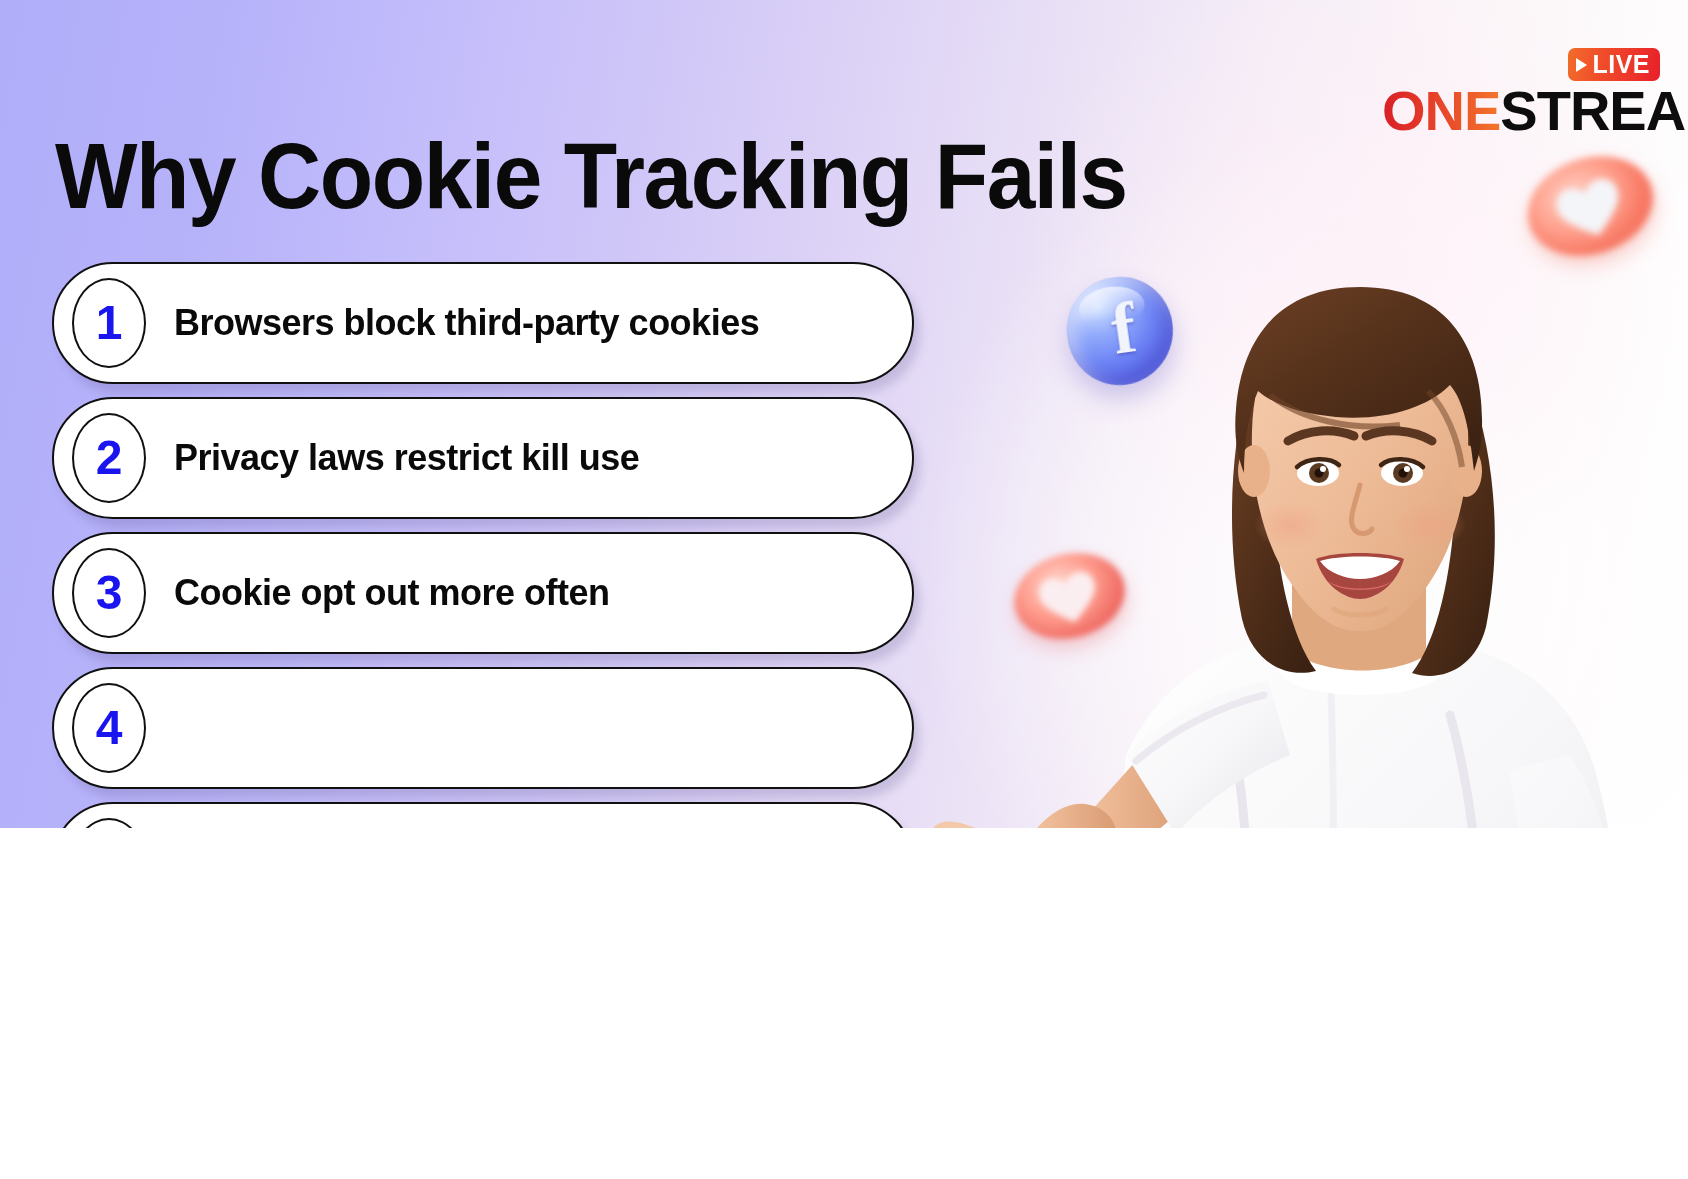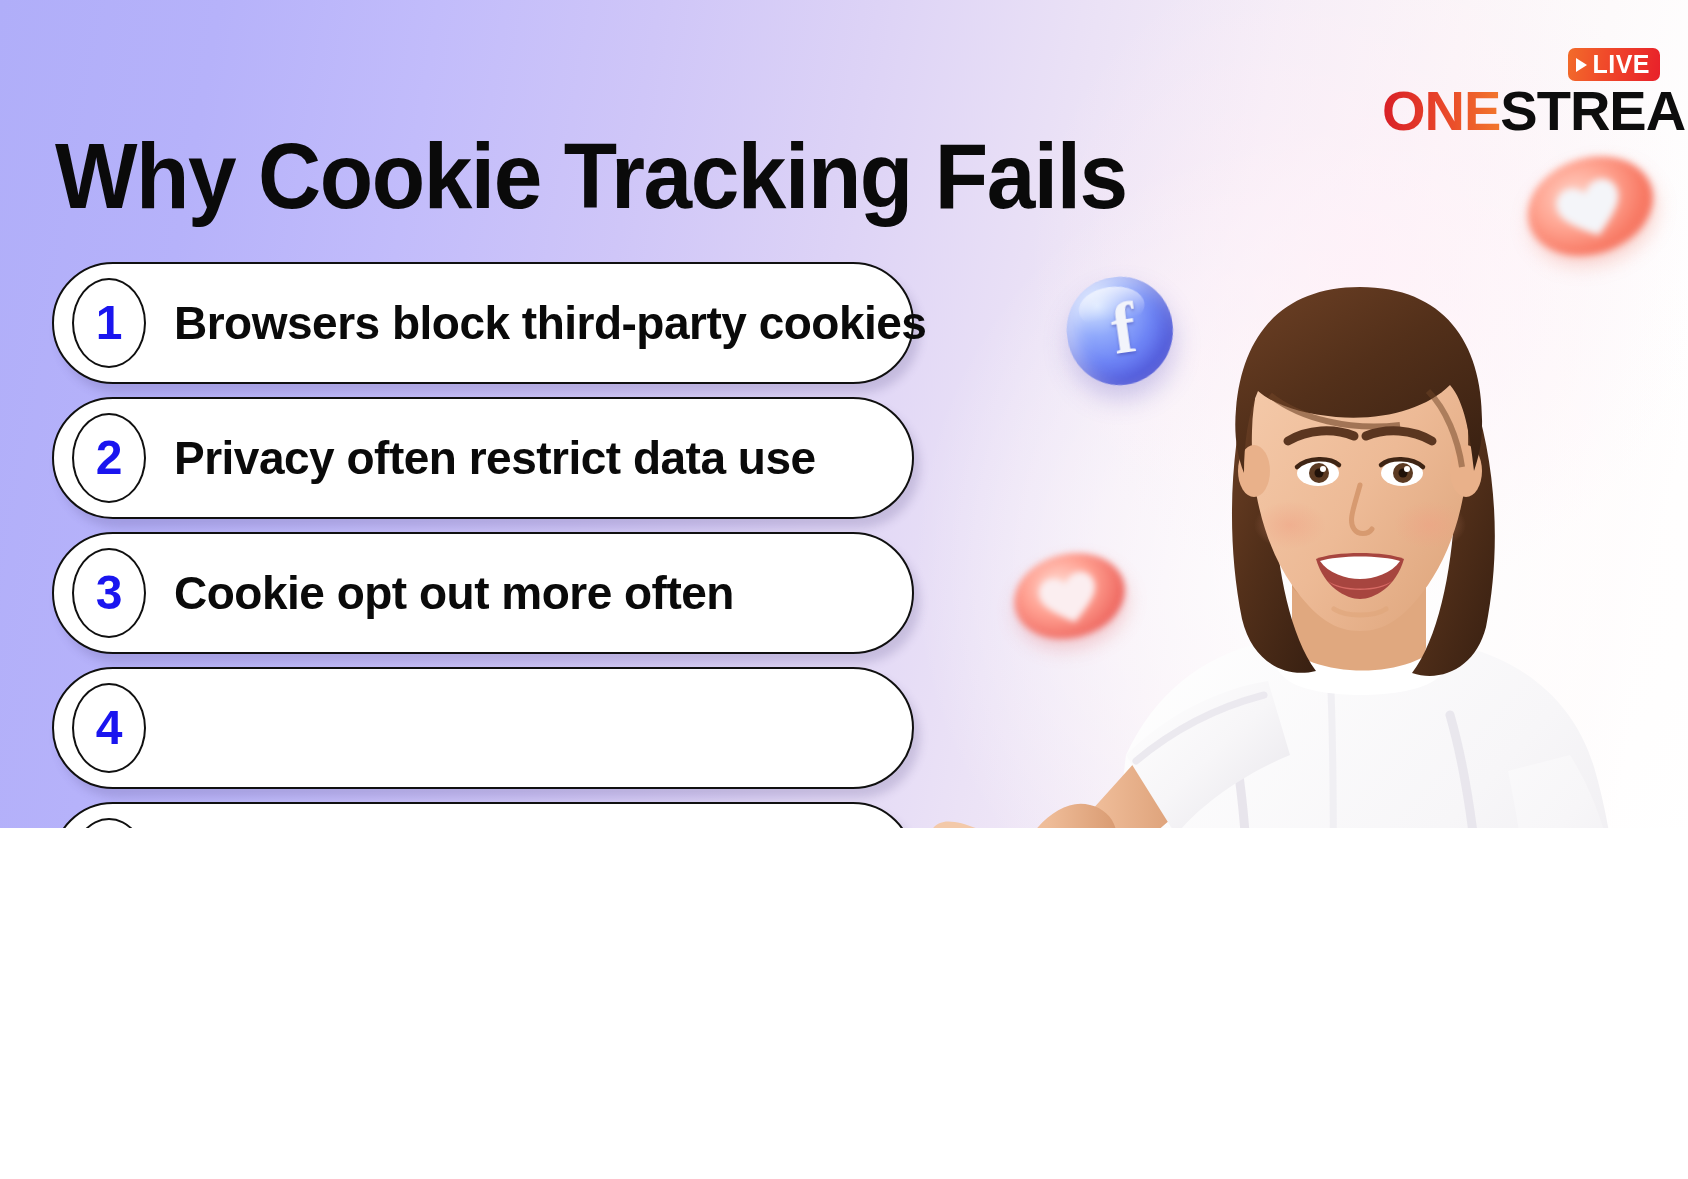--- a/index.html
+++ b/index.html
@@ -117,21 +117,21 @@
     display:flex; align-items:center; justify-content:center;
     background:#ffffff;
   }
   .pill-num span {
     font-size:48px; font-weight:700; color:#1a15ef;
     line-height:1;
     font-family:"Liberation Sans Narrow","Liberation Sans", sans-serif;
   }
   .pill-text {
     margin-left:28px;
-    font-size:46px; font-weight:700; color:#0a0a0a;
+    font-size:36px; font-weight:700; color:#0a0a0a;
     letter-spacing:-0.5px;
     white-space:nowrap;
     font-family:"Liberation Sans Narrow","Liberation Sans", sans-serif;
   }
 
   
   .footer {
     position:absolute; left:55px; top:1094px;
     font-size:33px; font-weight:400; color:#121212;
     letter-spacing:0.8px;
@@ -228,21 +228,21 @@
       <div class="pill-num">
         <span>1</span>
       </div>
       <div class="pill-text">Browsers block third-party cookies</div>
     </div>
 
     <div class="pill">
       <div class="pill-num">
         <span>2</span>
       </div>
-      <div class="pill-text">Privacy often restrict data use</div>
+      <div class="pill-text">Privacy laws restrict kill use</div>
     </div>
 
     <div class="pill">
       <div class="pill-num">
         <span>3</span>
       </div>
       <div class="pill-text">Cookie opt out more often</div>
     </div>
 
     <div class="pill">

